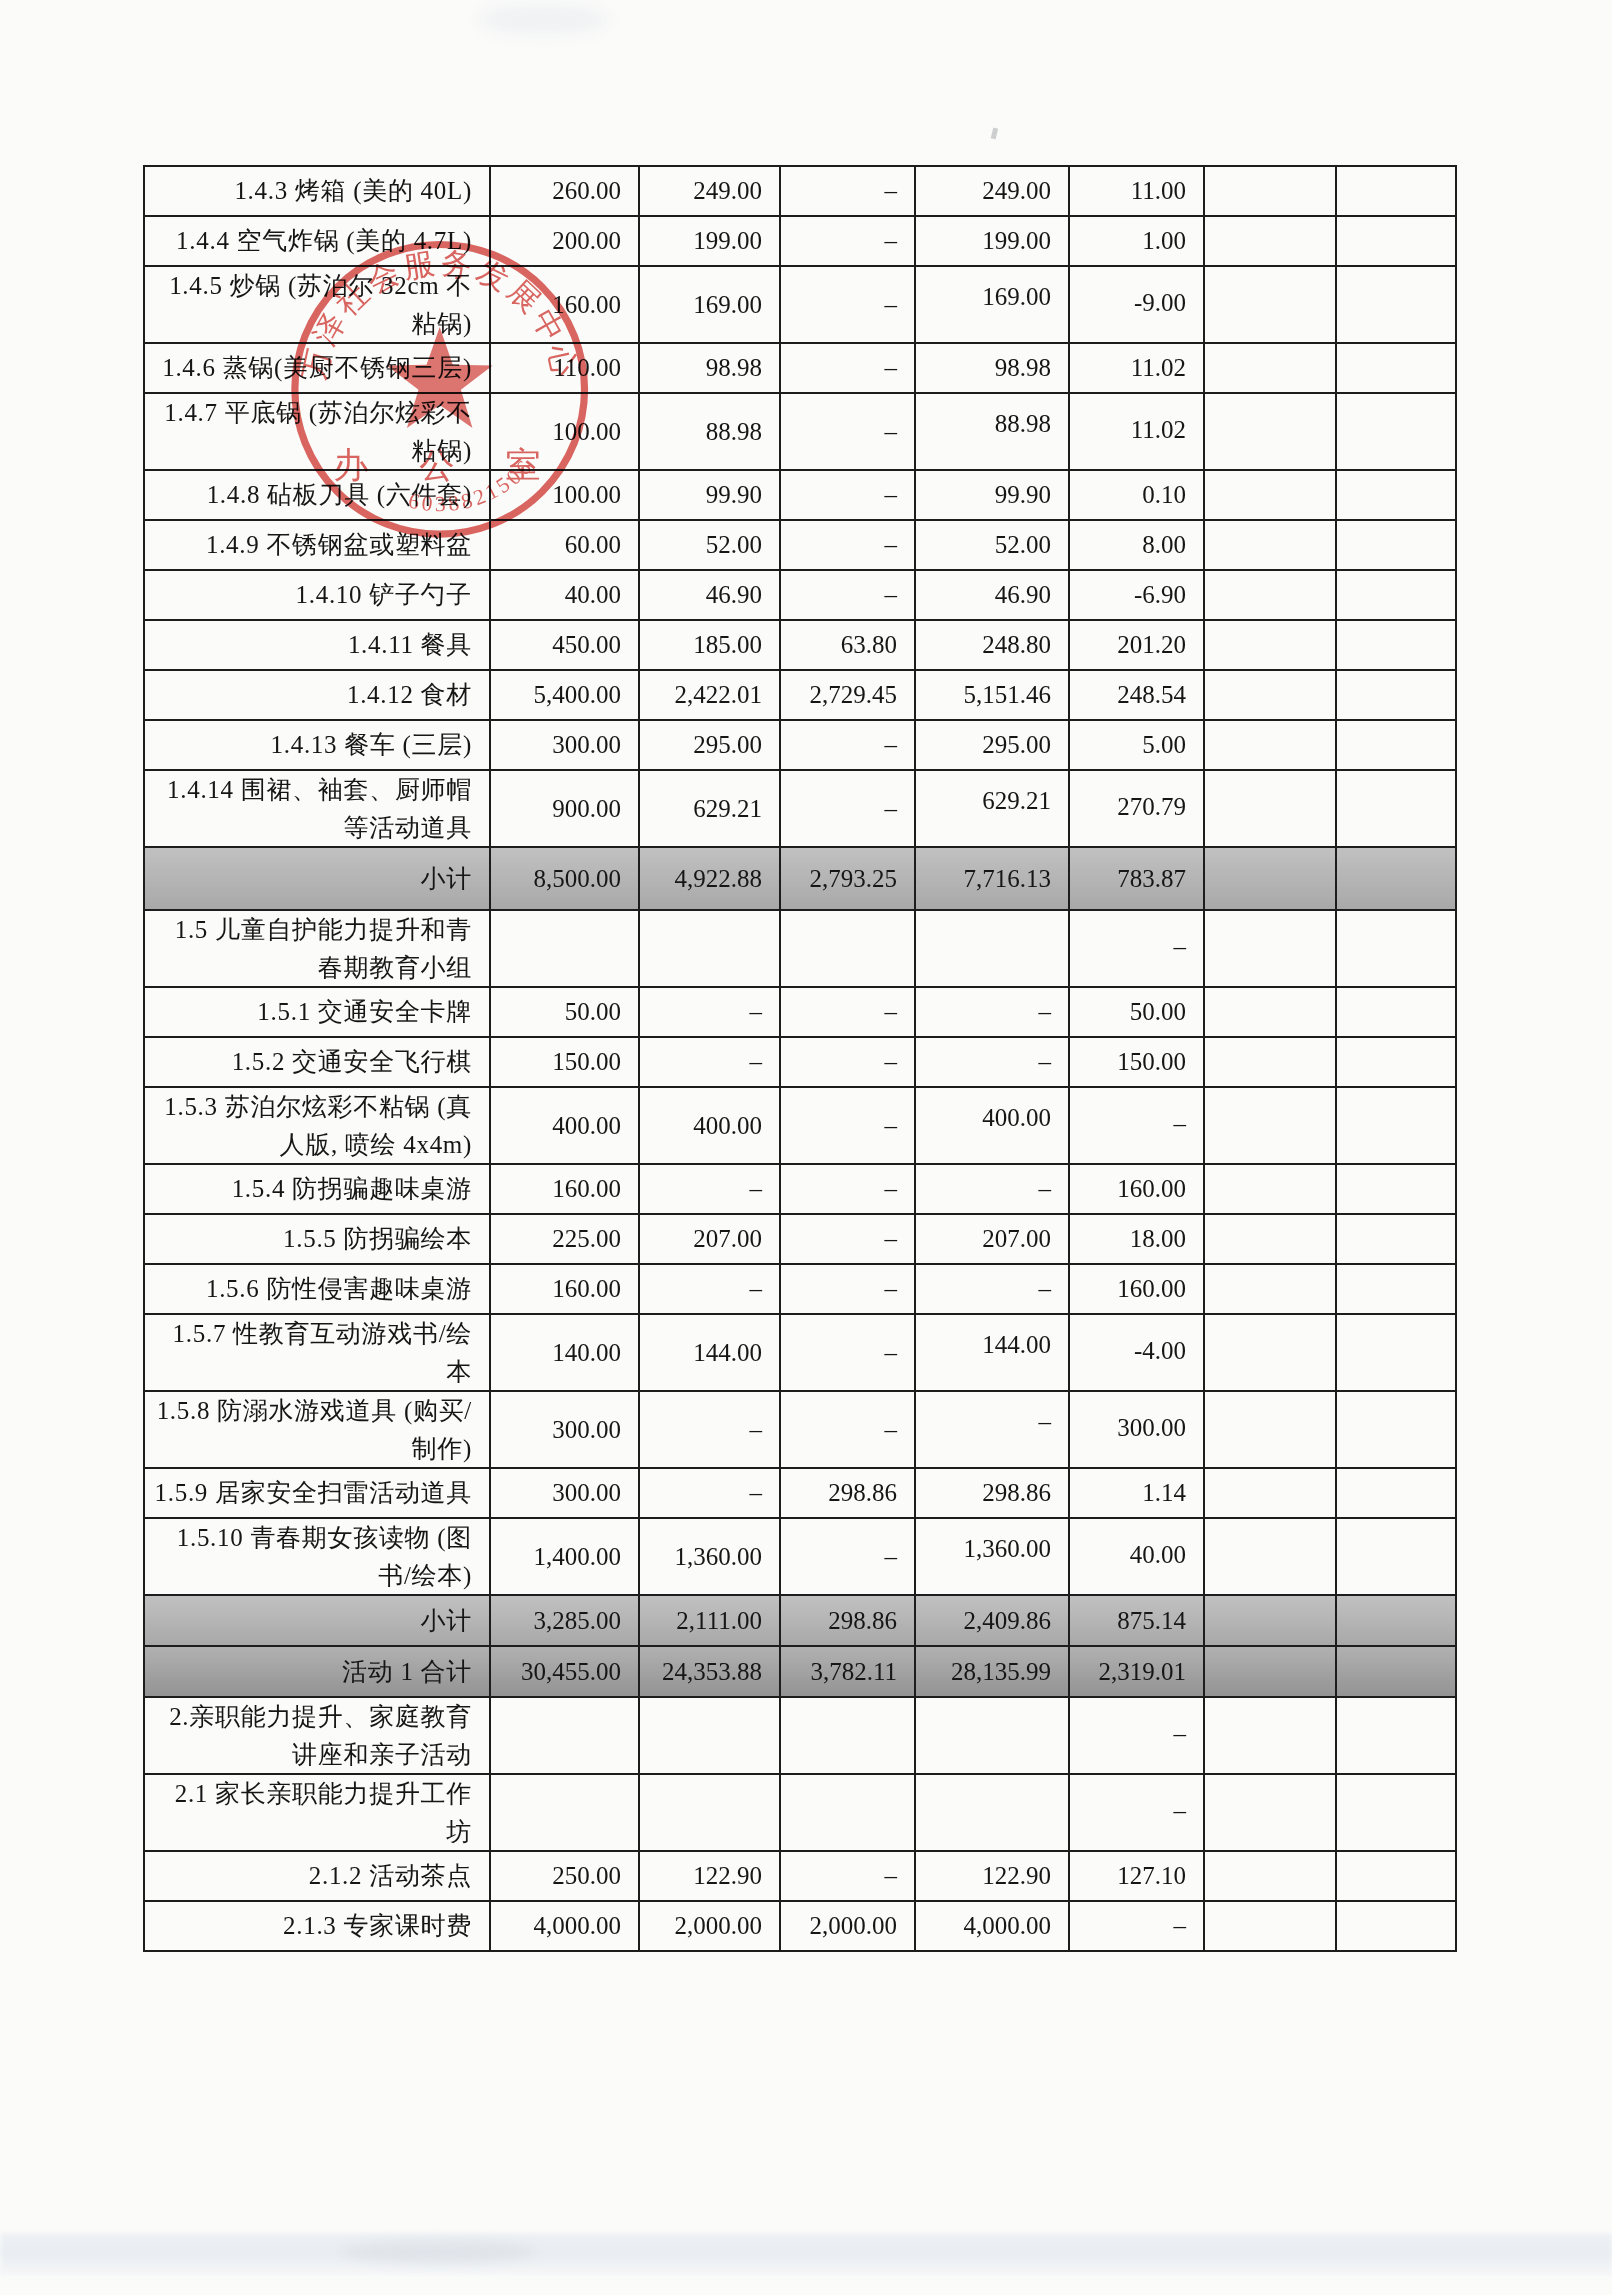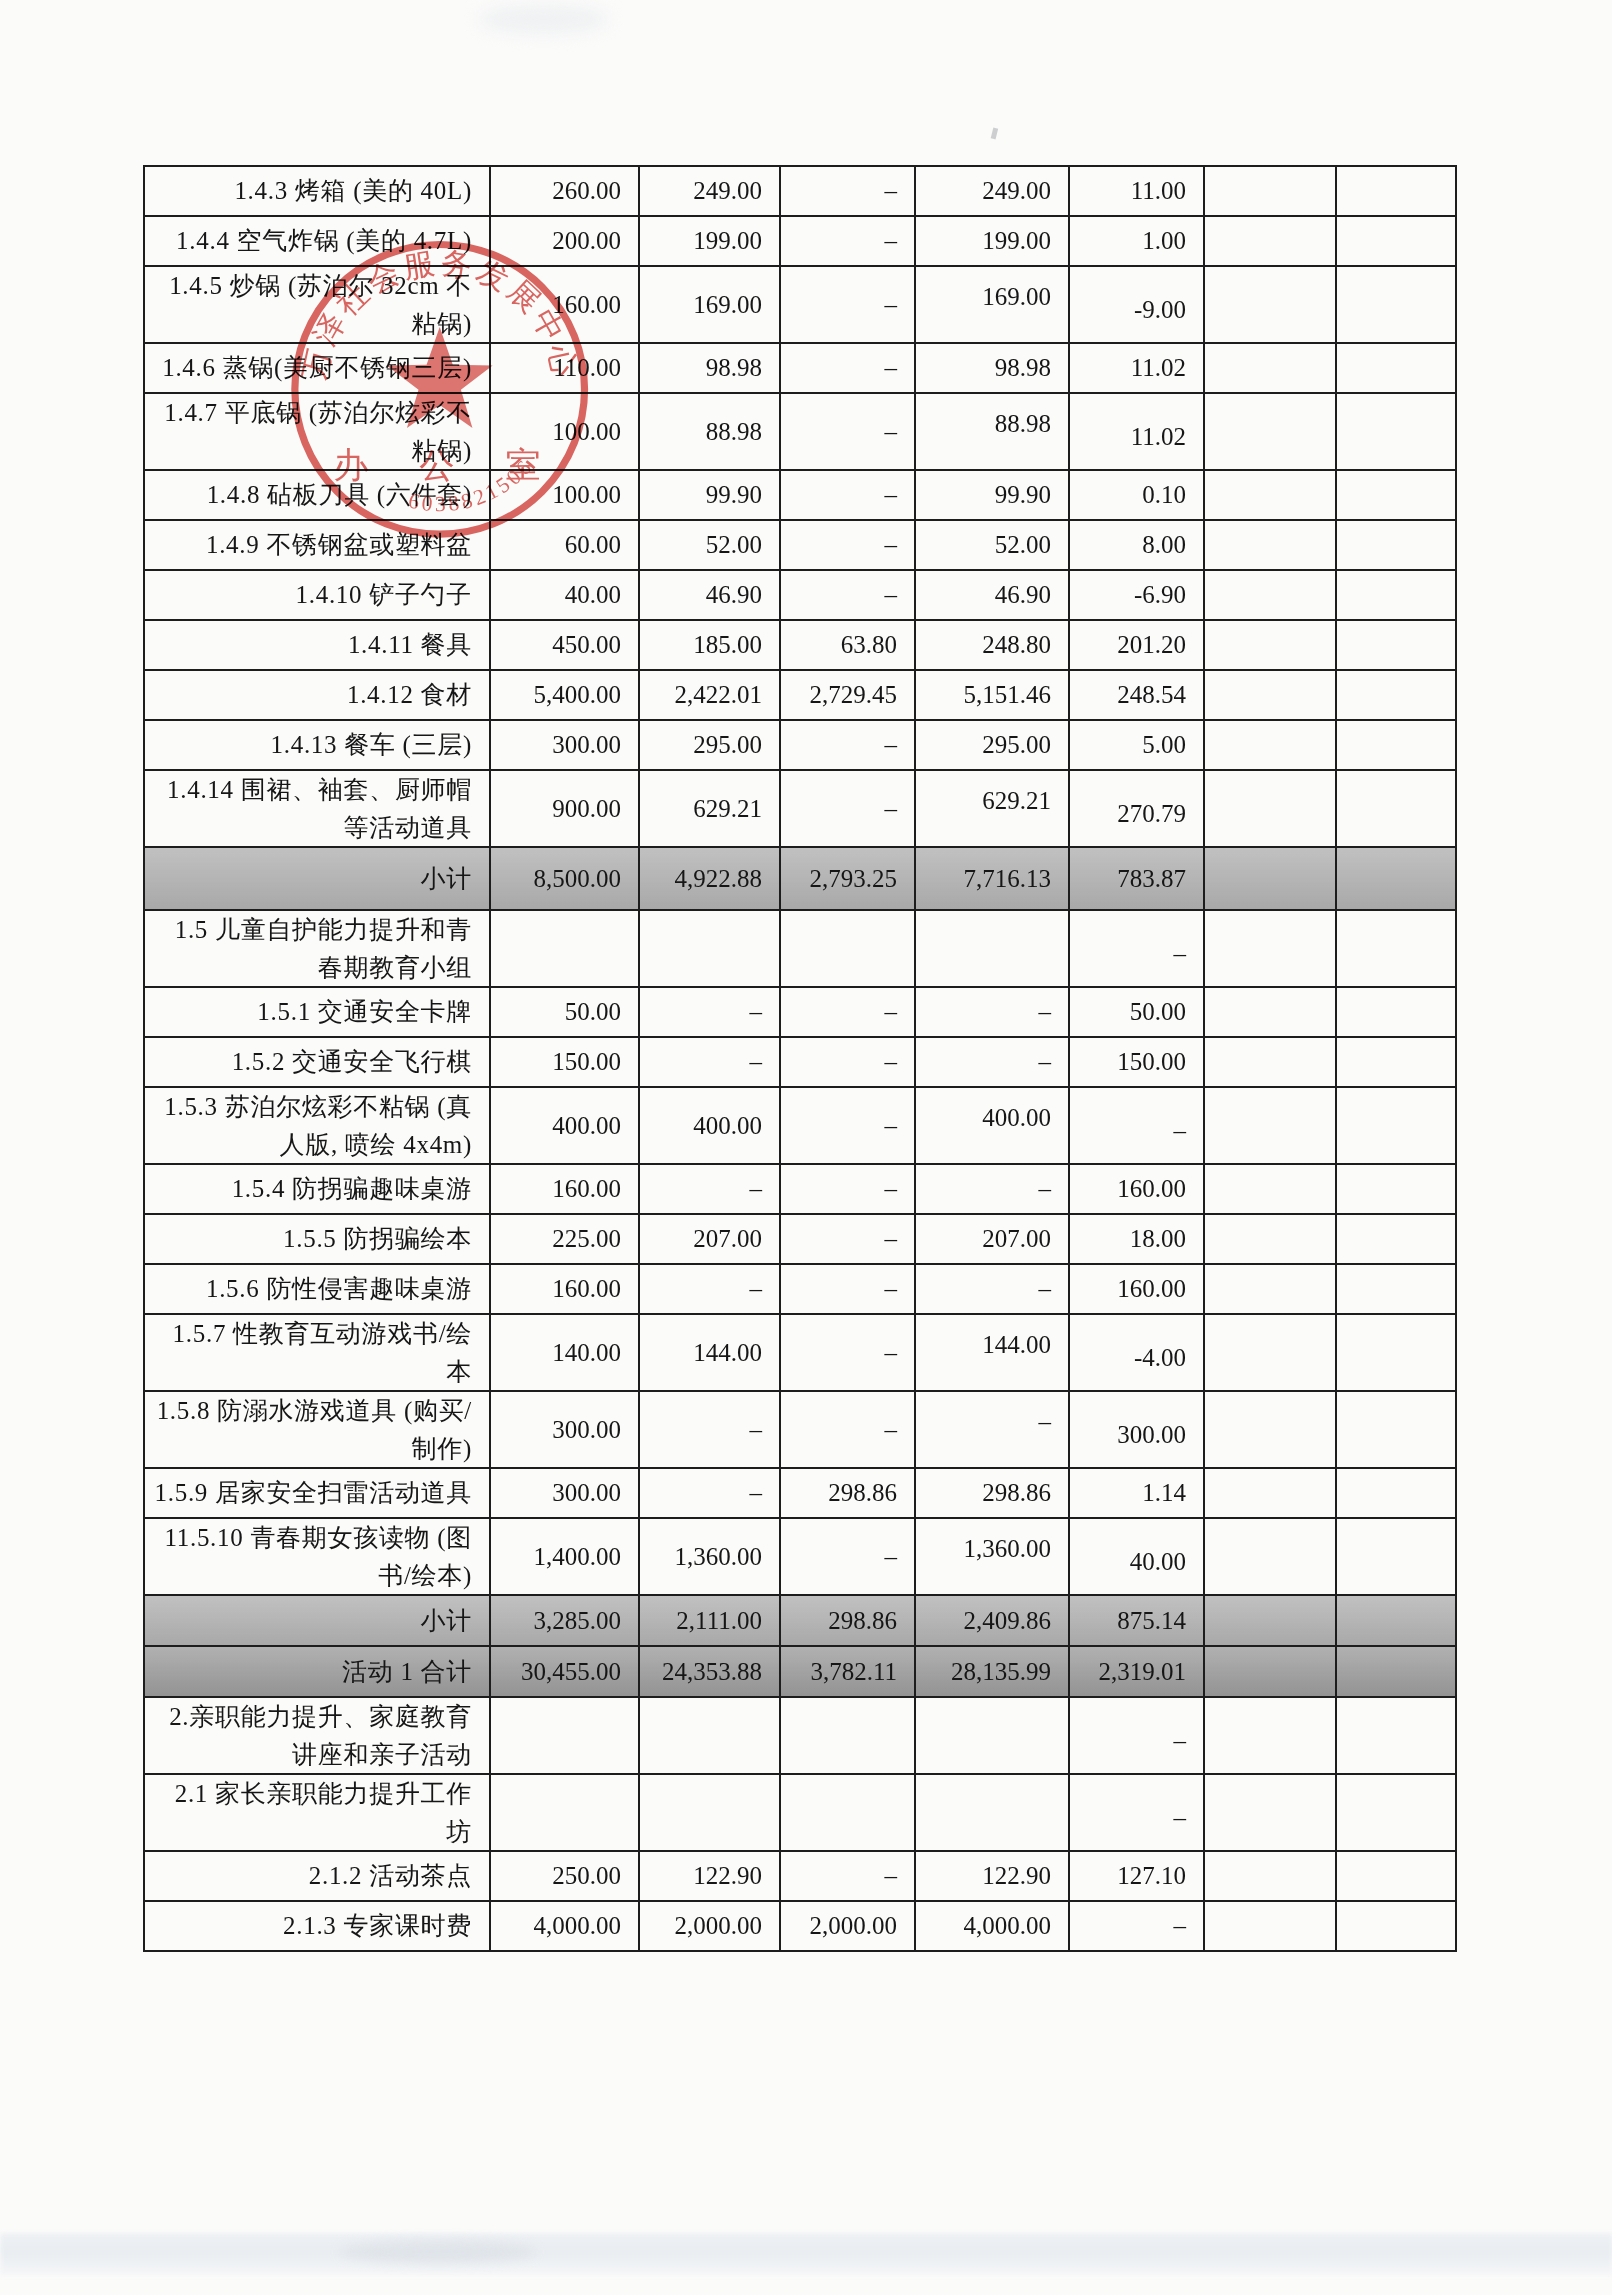--- a/index.html
+++ b/index.html
@@ -40,21 +40,21 @@
     background:#b3b3b3;
     background-image:linear-gradient(180deg,rgba(255,255,255,.18),rgba(0,0,0,.06));
   }
   tr.total td{
     background:#a4a4a4;
     background-image:linear-gradient(180deg,rgba(255,255,255,.14),rgba(0,0,0,.10));
     font-weight:normal;
   }
   
   tr.double td:nth-child(5){vertical-align:top;padding-top:10.5px;}
-  tr.double td:nth-child(6){vertical-align:bottom;padding-bottom:14px;}
+  tr.double td:nth-child(6){vertical-align:bottom;padding-bottom:21px;}
   
   .stamp{
     position:absolute;left:287px;top:236px;width:308px;height:308px;
     opacity:.82;mix-blend-mode:multiply;
     pointer-events:none;
   }
   .stamp text{font-family:"Liberation Serif","DejaVu Serif",serif;fill:#d5453f;}
   
   .scan-band{
     position:absolute;left:0;top:2233px;width:1613px;height:43px;
@@ -319,21 +319,21 @@
             <td class="name-cell">1.5.9 居家安全扫雷活动道具</td>
             <td>300.00</td>
             <td>–</td>
             <td>298.86</td>
             <td>298.86</td>
             <td>1.14</td>
             <td></td>
             <td></td>
           </tr>
           <tr class="double">
-            <td class="name-cell">11.5.10 青春期女孩读物 (图书/绘本)</td>
+            <td class="name-cell">1.5.10 青春期女孩读物 (图书/绘本)</td>
             <td>1,400.00</td>
             <td>1,360.00</td>
             <td>–</td>
             <td>1,360.00</td>
             <td>40.00</td>
             <td></td>
             <td></td>
           </tr>
           <tr class="subtotal2">
             <td class="name-cell">小计</td>

